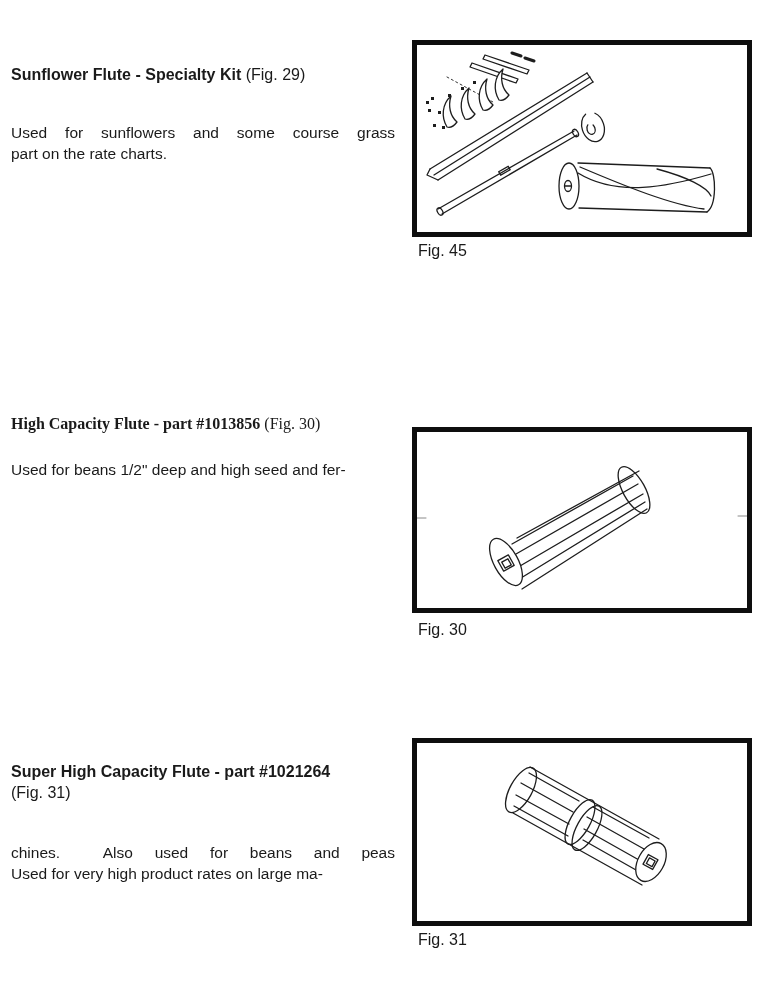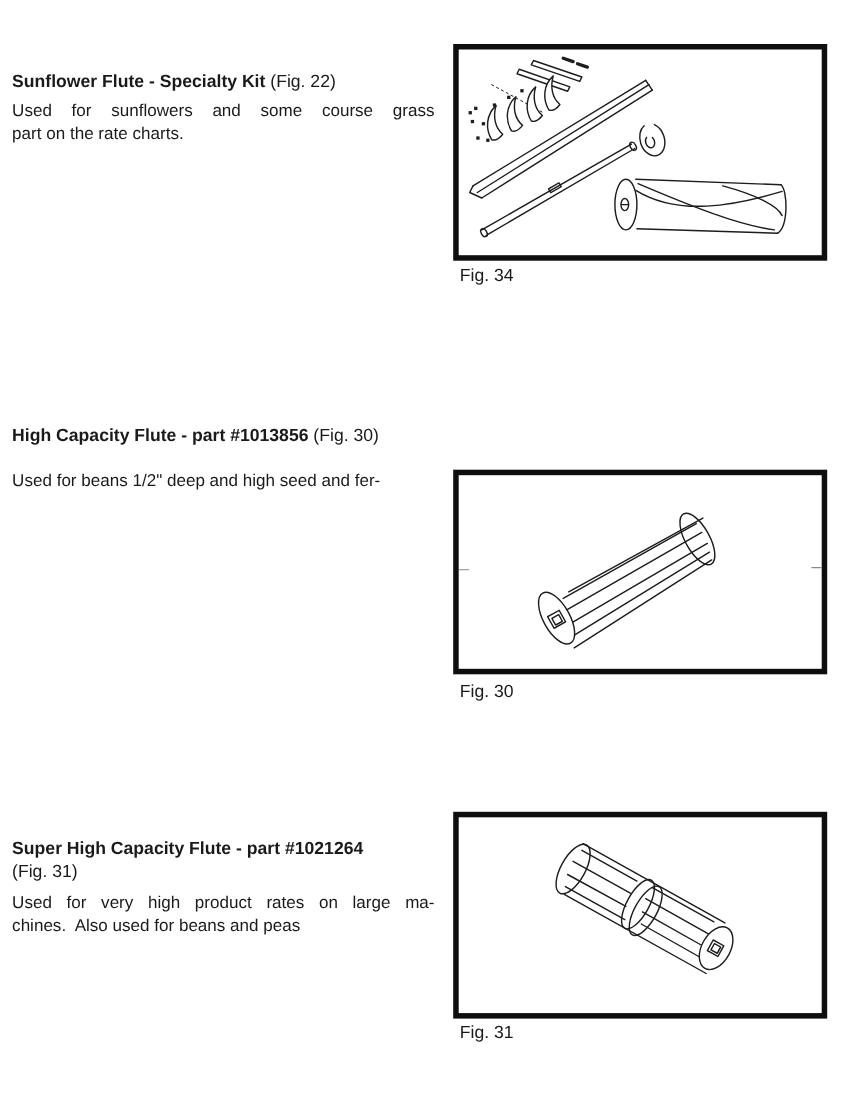--- a/index.html
+++ b/index.html
@@ -4,40 +4,40 @@
 <style>
   html,body{margin:0;padding:0;background:#ffffff;}
   .page{
     position:relative;width:772px;height:1000px;background:#ffffff;
     font-family:"Liberation Sans",sans-serif;color:#1a1a1a;overflow:hidden;
   }
   .heading{position:absolute;left:11px;font-size:16px;line-height:21px;white-space:pre;}
   .heading .bold{font-weight:bold;}
   .heading .ref{font-weight:normal;}
   .heading .ref2{font-weight:normal;display:block;}
-  .bodytext{position:absolute;left:11px;width:384px;font-size:15.5px;line-height:21px;}
+  .bodytext{position:absolute;left:11px;width:384px;font-size:15.5px;line-height:21px;margin-top:32px;}
   .bodytext .ln{text-align:justify;text-align-last:justify;white-space:pre-wrap;height:21px;overflow:hidden;}
   .bodytext .ln:last-child{text-align-last:left;}
   .figbox{
     position:absolute;left:412px;width:340px;box-sizing:border-box;
     border:5px solid #0e0e0e;background:#ffffff;
   }
   .figcap{position:absolute;left:418px;font-size:16px;line-height:20px;}
   svg{display:block;}
   
   #h1{top:48px;}  #b1{top:90px;}  #f1{top:40px;height:197px;}  #c1{top:241px;}
-  #h2{top:370px;} #b2{top:427px;} #f2{top:427px;height:186px;} #c2{top:620px;}
+  #h2{top:397px;font-family:Liberation Serif, serif;} #b2{top:427px;} #f2{top:427px;height:186px;} #c2{top:620px;}
   #h3{top:745px;} #b3{top:810px;} #f3{top:738px;height:188px;} #c3{top:930px;text-align:right;}
 </style>
 </head>
 <body>
 
 <div class="page">
 
-  <h3 class="heading" id="h1"><span class="bold">Sunflower Flute - Specialty Kit</span><span class="ref"> (Fig. 22)</span></h3>
+  <h3 class="heading" id="h1"><span class="bold">Sunflower Flute - Specialty Kit</span><span class="ref"> (Fig. 29)</span></h3>
 
   <div class="bodytext" id="b1">
     <div class="ln">Used for sunflowers and some course grass</div>
     <div class="ln">part on the rate charts.</div>
   </div>
 
   <div class="figbox" id="f1">
     <svg width="330" height="187" viewBox="0 0 330 187">
       <g stroke="#1d1d1d" fill="none" stroke-width="1.3" stroke-linecap="round" stroke-linejoin="round">
 
@@ -92,21 +92,21 @@
           <ellipse cx="152" cy="141" rx="10" ry="23"></ellipse>
           <path d="M163,122 C210,142 255,160 287,164"></path>
           <path d="M161,128 C200,152 250,142 294,129"></path>
           <path d="M240,124 C270,132 290,142 294,151"></path>
           <ellipse cx="151" cy="141" rx="3.5" ry="5.5"></ellipse>
           <path d="M148,141 L154,141"></path>
         </g>
       </g>
     </svg>
   </div>
-  <div class="figcap" id="c1">Fig. 34</div>
+  <div class="figcap" id="c1">Fig. 45</div>
 
   <h3 class="heading" id="h2"><span class="bold">High Capacity Flute - part #1013856</span><span class="ref"> (Fig. 30)</span></h3>
 
   <div class="bodytext" id="b2">
     <div class="ln">Used for beans 1/2" deep and high seed and fer-</div>
   </div>
 
   <div class="figbox" id="f2">
     <svg width="330" height="176" viewBox="0 0 330 176">
       <g stroke="#1d1d1d" fill="none" stroke-width="1.3" stroke-linecap="round" stroke-linejoin="round">
@@ -127,22 +127,22 @@
           <path d="M321,84 L330,84"></path>
         </g>
       </g>
     </svg>
   </div>
   <div class="figcap" id="c2">Fig. 30</div>
 
   <h3 class="heading" id="h3"><span class="bold">Super High Capacity Flute - part #1021264</span><span class="ref"></span><span class="ref2">(Fig. 31)</span></h3>
 
   <div class="bodytext" id="b3">
+    <div class="ln">chines.  Also used for beans and peas</div>
     <div class="ln">Used for very high product rates on large ma-</div>
-    <div class="ln">chines.  Also used for beans and peas</div>
   </div>
 
   <div class="figbox" id="f3">
     <svg width="330" height="178" viewBox="0 0 330 178">
       <g stroke="#1d1d1d" fill="none" stroke-width="1.3" stroke-linecap="round" stroke-linejoin="round">
         <g>
           <ellipse cx="104" cy="47" rx="11" ry="25" transform="rotate(29 104 47)"></ellipse>
           <path d="M113,24 L242,96"></path>
           <path d="M96,70 L225,142"></path>
           <path d="M112,30 L162,58"></path>

